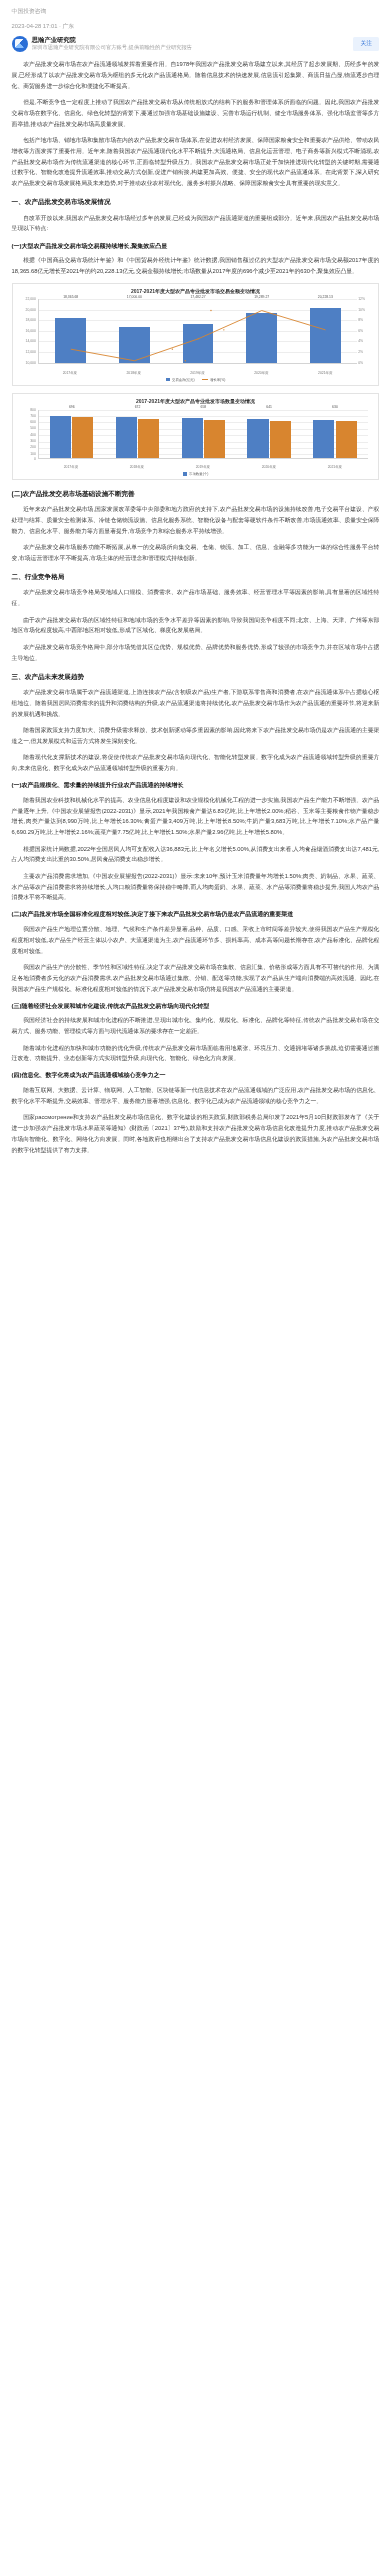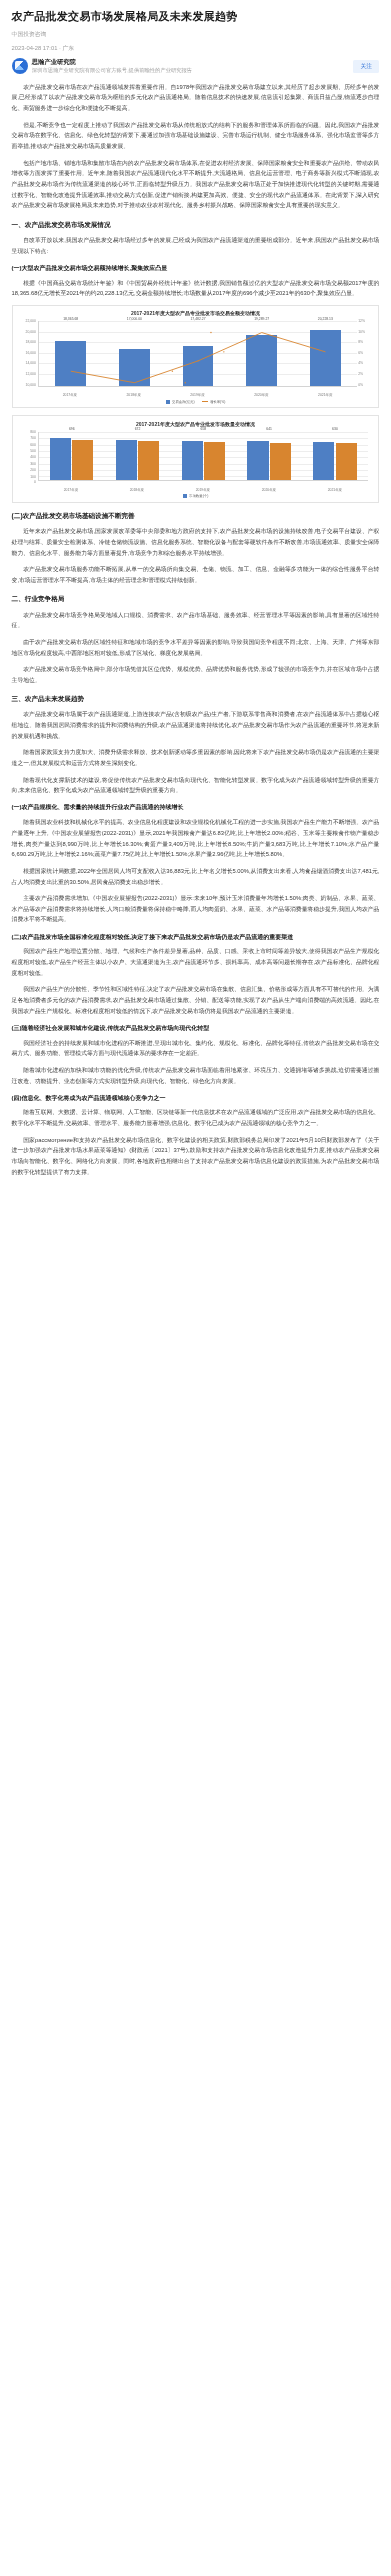--- a/index.html
+++ b/index.html
@@ -245,21 +245,20 @@
     left: 2.1px; top: -0.8px;
     width: 2.6px; height: 2.6px;
     border-radius: 50%;
   }
 </style>
 </head>
 <body>
 
 <div class="page">
 
-  <h1 class="title">农产品批发交易市场发展格局及未来发展趋势</h1>
 
   <div class="meta-row">
     <span>中国投资咨询</span>
   </div>
   <div class="meta-row">
     <span>2023-04-28 17:01 · 广东</span>
   </div>
 
   <div class="author-row">
     <div class="avatar"></div>

